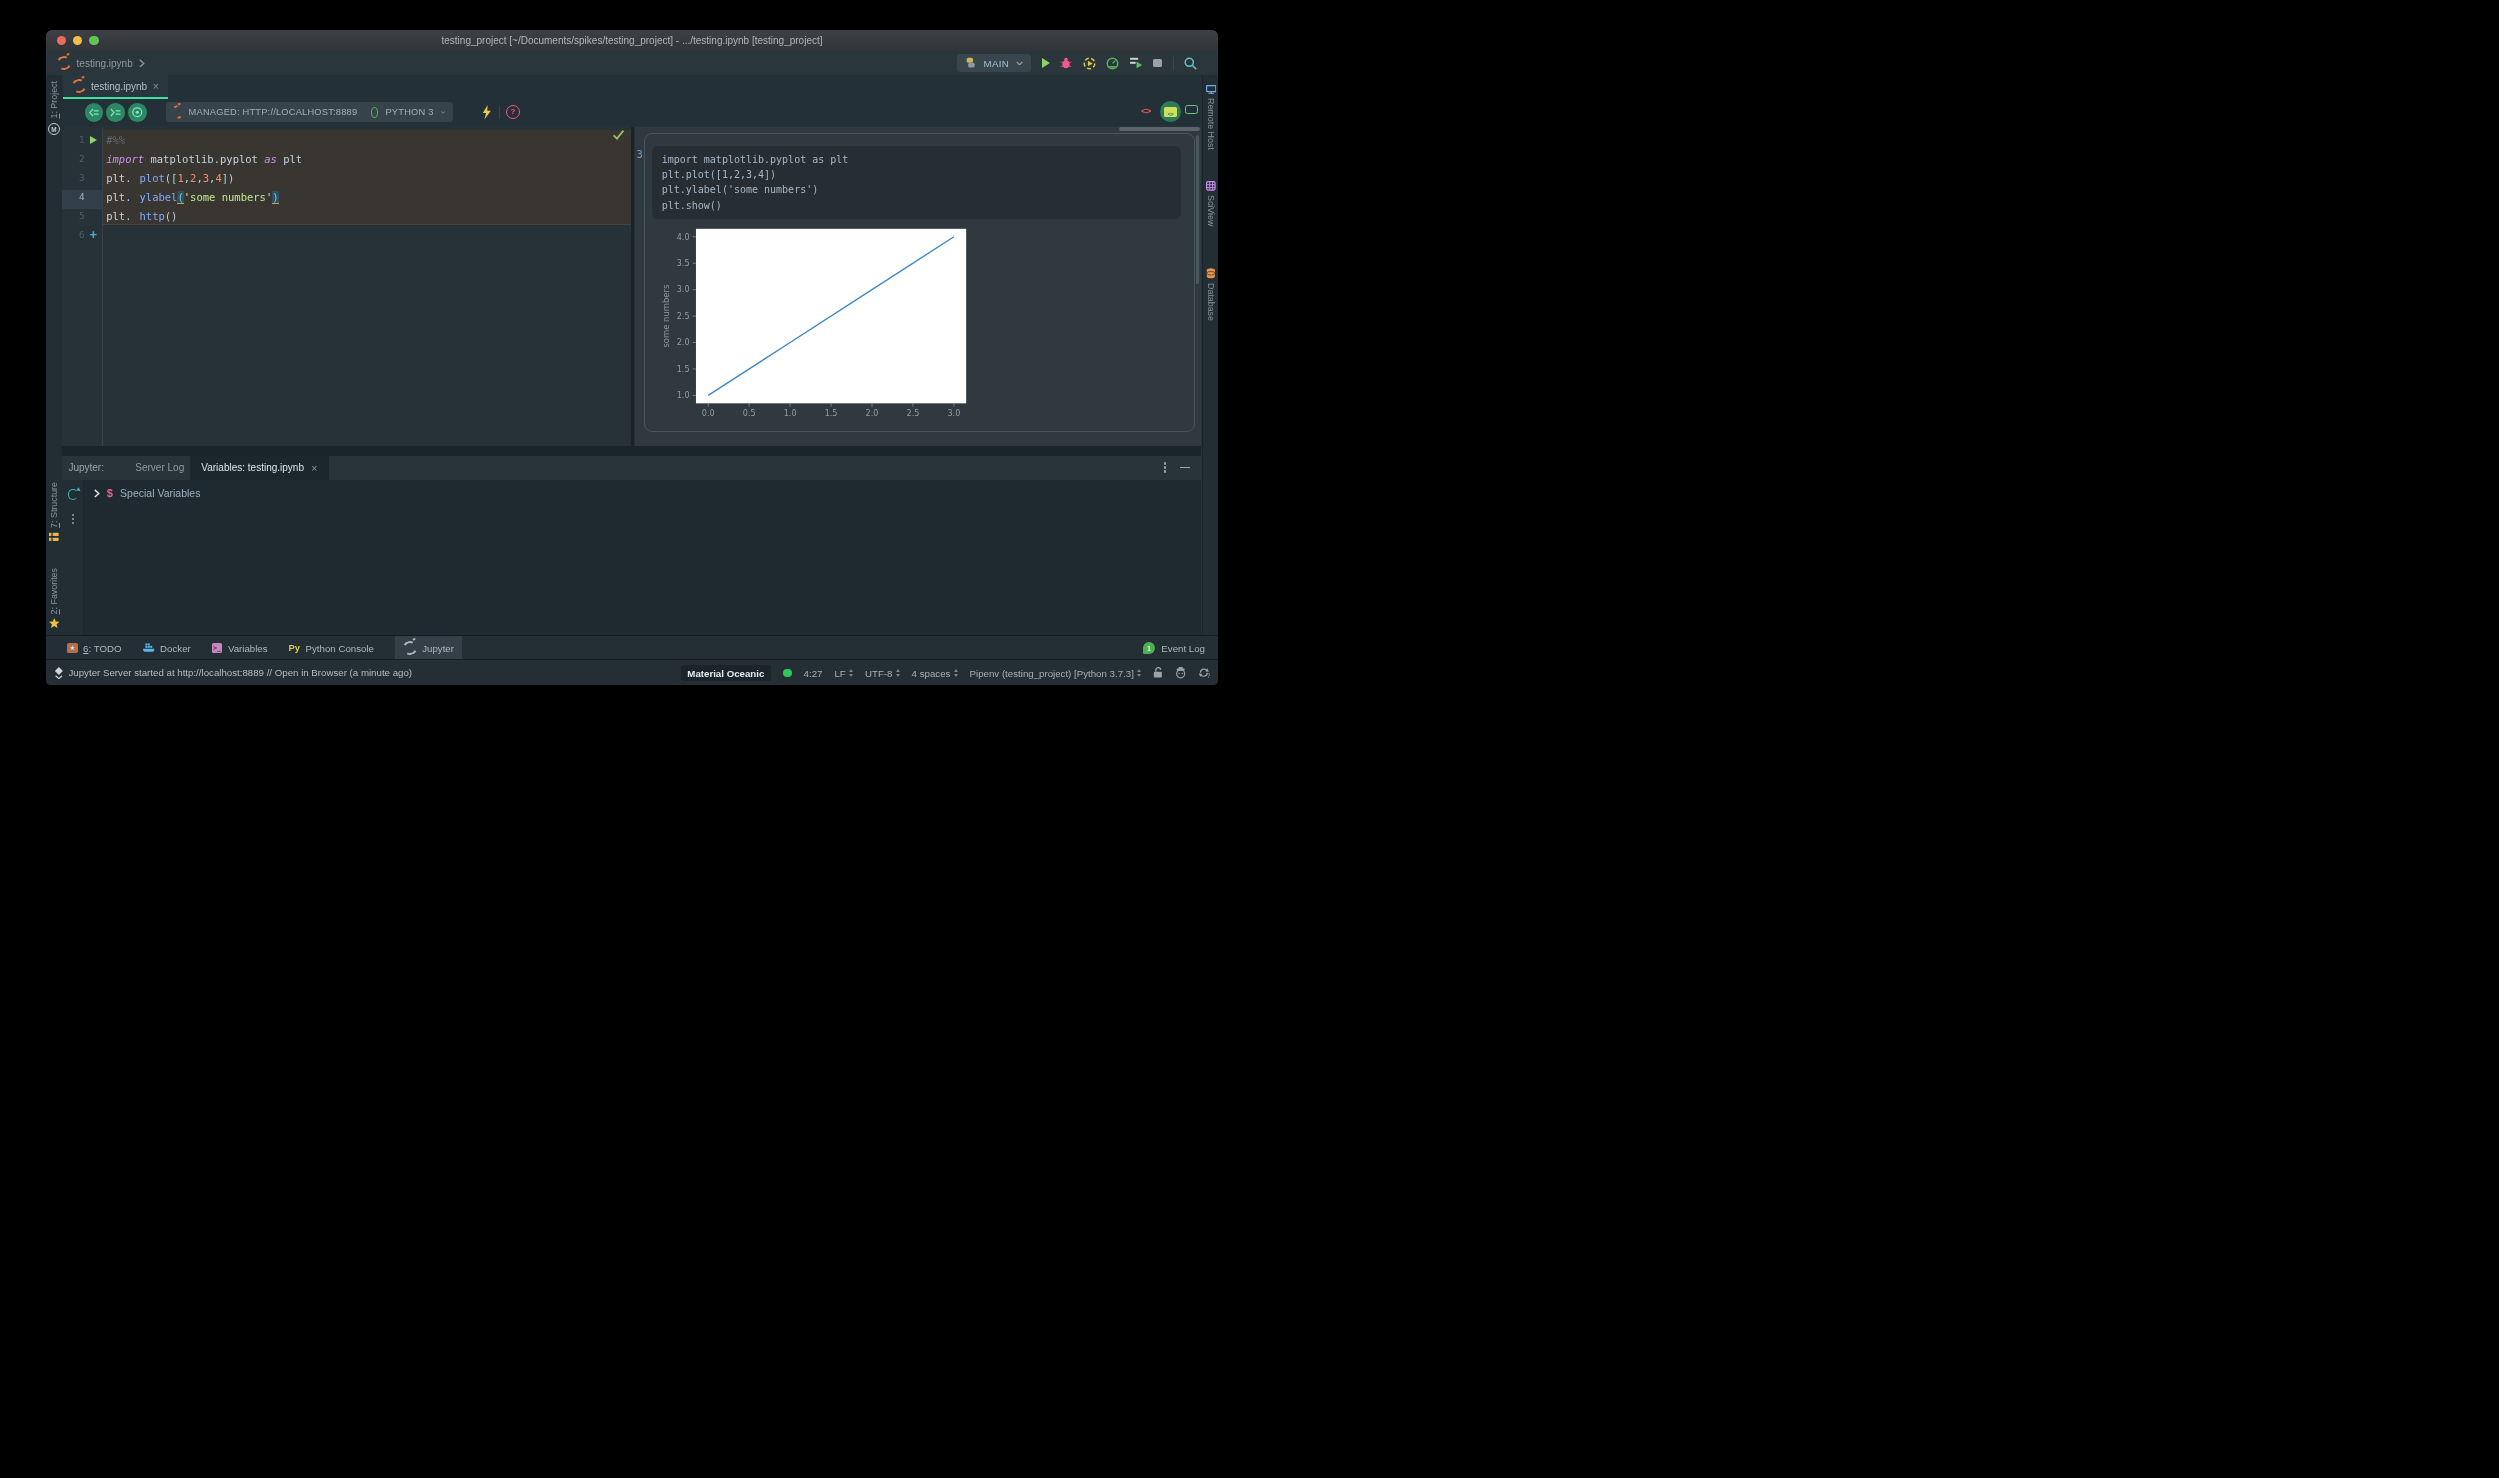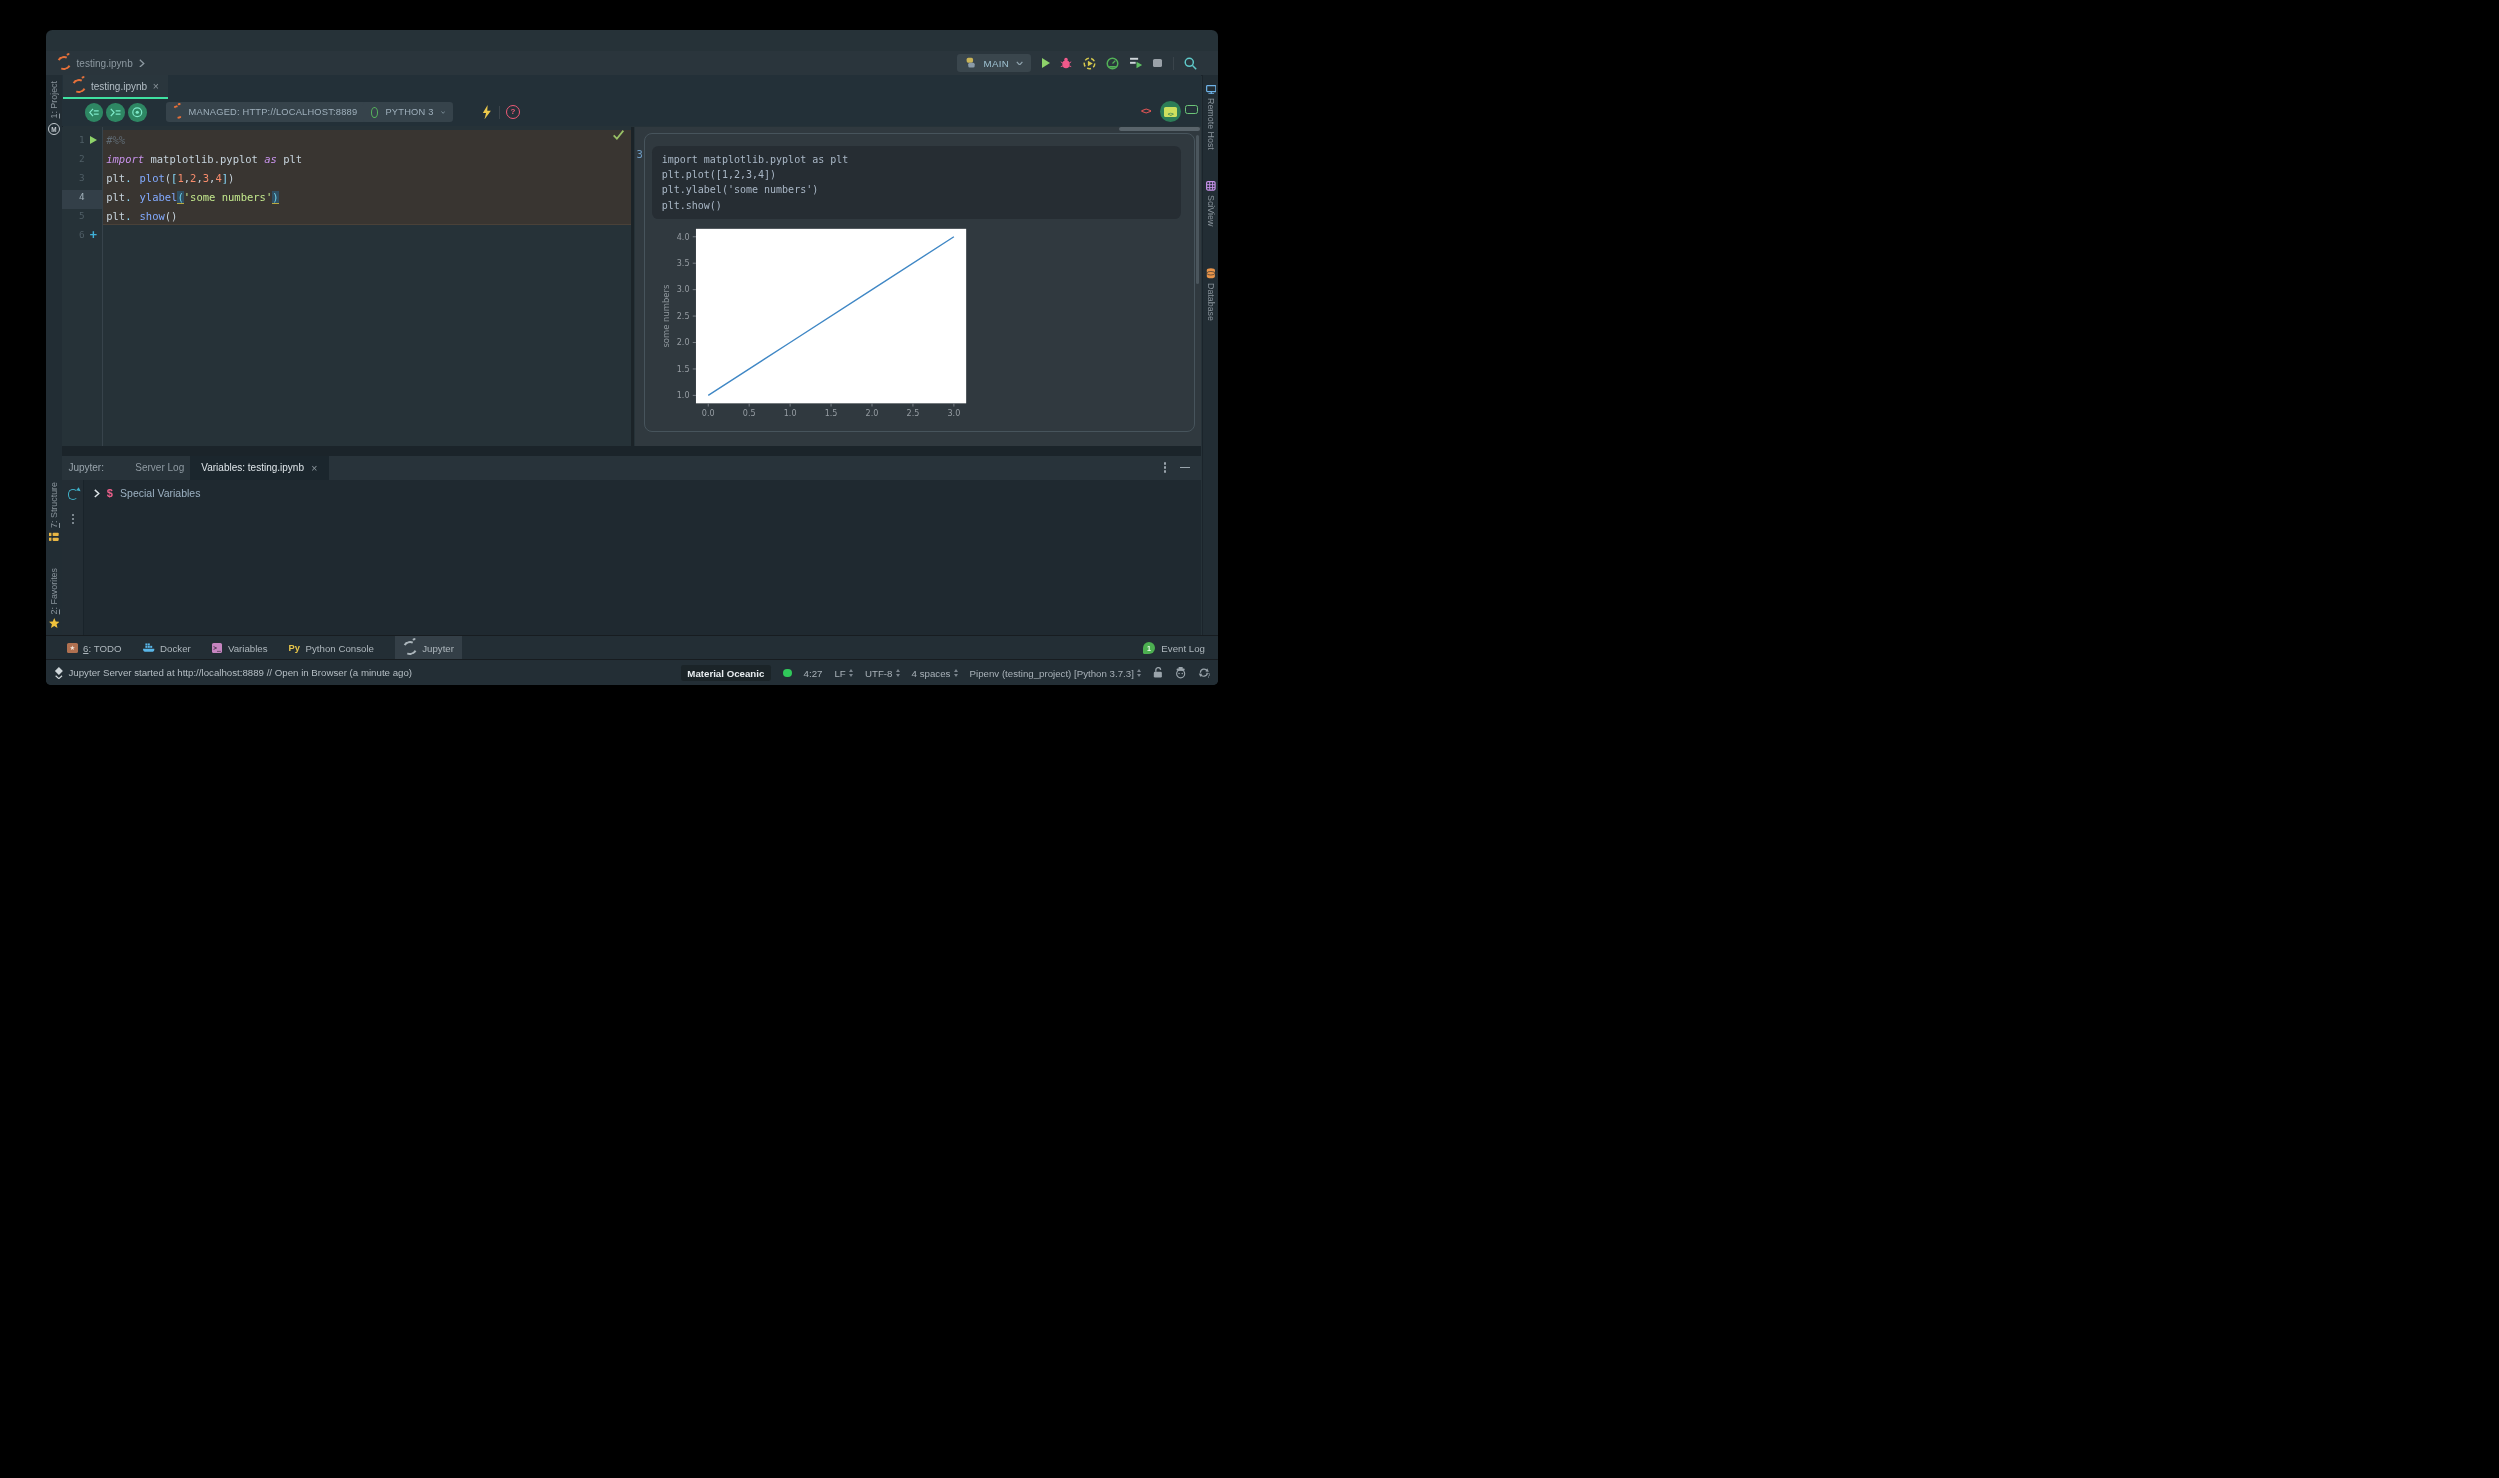--- a/index.html
+++ b/index.html
@@ -143,20 +143,26 @@
   .updown .up{border-bottom:3.2px solid #7b858d;}
   .updown .dn{border-top:3.2px solid #7b858d;}
   .stic{color:#9aa4ab;cursor:pointer;display:flex;align-items:center;}
 </style>
 </head>
 <body>
 
 <div class="stage">
 <div class="window">
 
+  <div class="titlebar">
+    <div class="tl red"></div>
+    <div class="tl yel"></div>
+    <div class="tl grn"></div>
+    <div class="title-text">testing_project [~/Documents/spikes/testing_project] - .../testing.ipynb [testing_project]</div>
+  </div>
 
   <div class="navbar">
     <div class="crumb">
       <span class="jupy"></span>
       <span class="crumb-label">testing.ipynb</span>
       <svg class="chev-svg" width="5.6" height="8.9" viewBox="0 0 7 11">
             <polyline points="1,1 6,5.5 1,10" fill="none" stroke="#8d99a1" stroke-width="1.6"></polyline>
           </svg>
     </div>
     <div class="nav-right">
@@ -333,21 +339,21 @@
             <span class="ecode"><span class="tok-plain">plt</span><span class="tok-op">.</span><span class="tok-fn">plot</span><span class="tok-plain">(</span><span class="tok-br">[</span><span class="tok-num">1</span><span class="tok-plain">,</span><span class="tok-num">2</span><span class="tok-plain">,</span><span class="tok-num">3</span><span class="tok-plain">,</span><span class="tok-num">4</span><span class="tok-br">]</span><span class="tok-plain">)</span></span>
           </div>
           <div class="erow">
             <span class="enum cur">4</span>
             <span class="eslot"></span>
             <span class="ecode"><span class="tok-plain">plt</span><span class="tok-op">.</span><span class="tok-fn">ylabel</span><span class="tok-paren-hl">(</span><span class="tok-str">'some numbers'</span><span class="tok-paren-hl">)</span></span>
           </div>
           <div class="erow">
             <span class="enum">5</span>
             <span class="eslot"></span>
-            <span class="ecode"><span class="tok-plain">plt</span><span class="tok-op">.</span><span class="tok-fn">show</span><span class="tok-plain">(</span><span class="tok-plain">)</span></span>
+            <span class="ecode"><span class="tok-plain">plt</span><span class="tok-op">.</span><span class="tok-fn">http</span><span class="tok-plain">(</span><span class="tok-plain">)</span></span>
           </div>
           <div class="erow">
             <span class="enum">6</span>
             <span class="eslot">
               <span class="gadd">+</span>
             </span>
             <span class="ecode"></span>
           </div>
         </div>
     <svg class="okmark" width="13" height="11.3" viewBox="0 0 16 14">

